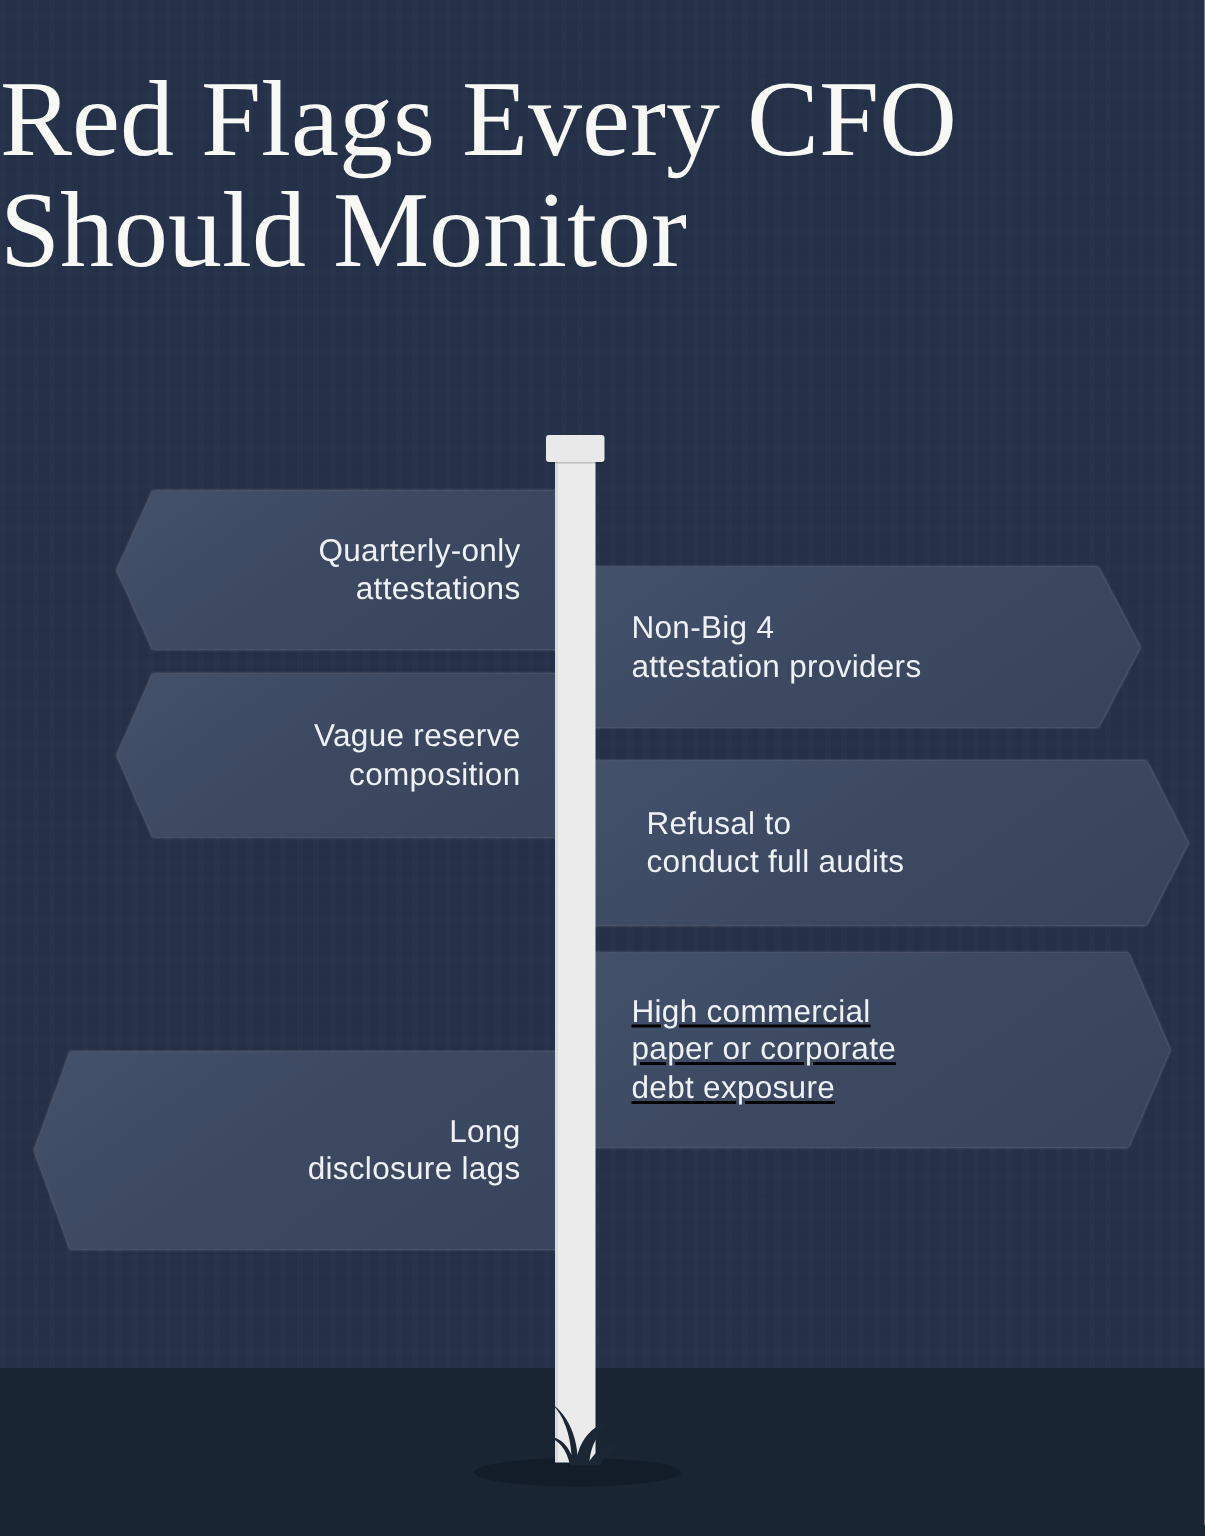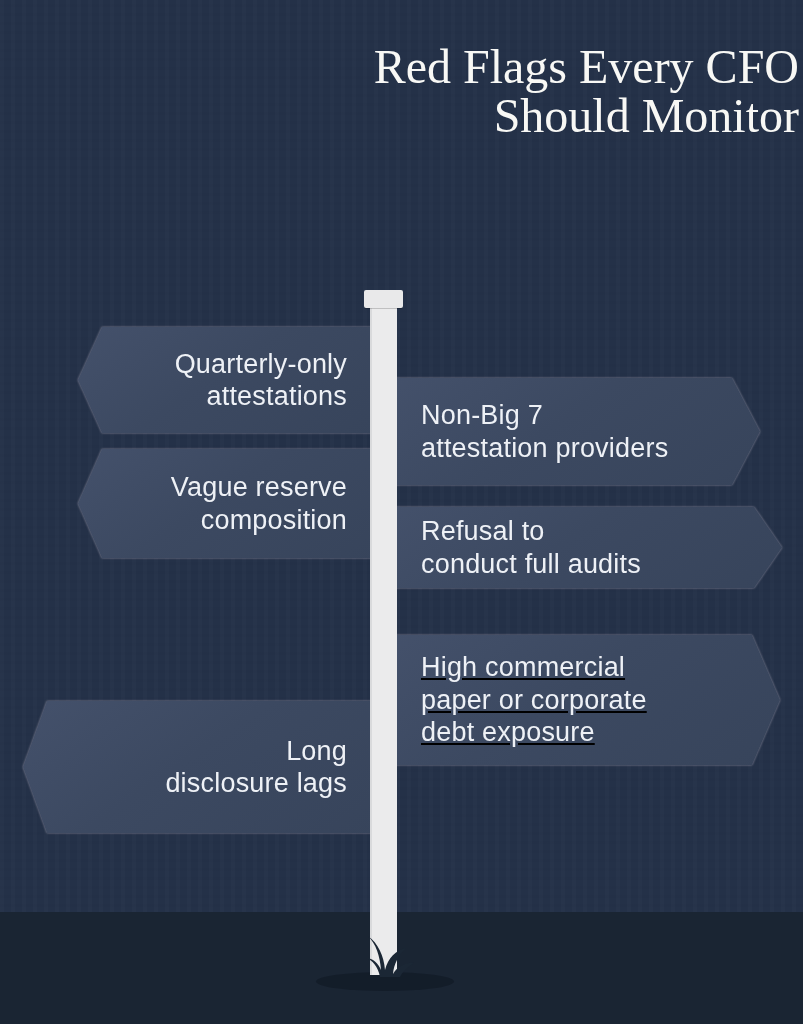--- a/index.html
+++ b/index.html
@@ -33,44 +33,44 @@
     position: absolute; left: 316px; top: 972px; width: 138px; height: 19px;
     border-radius: 50%;
     background: rgba(10,17,28,0.40);
     z-index: 2;
   }
   .title {
     position: absolute; left: 0; right: 4px; top: 42px;
     margin: 0;
     font-family: "Liberation Serif", serif;
     font-weight: 400;
-    font-size: 48px;
+    font-size: 72px;
     line-height: 1.03;
-    text-align: right;
+    text-align: left;
     color: #f8f8f5;
     white-space: pre-line;
     z-index: 6;
   }
   .sign-wrap {
     position: absolute;
     filter: drop-shadow(0 0 1px rgba(198,190,205,0.60));
     z-index: 3;
   }
   .sign {
     width: 100%; height: 100%;
     background: linear-gradient(145deg, #44516b 0%, #3c4961 45%, #37445b 100%);
     display: flex;
     align-items: center;
   }
   .sign--left  { clip-path: polygon(24px 0, 100% 0, 100% 100%, 24px 100%, 0 50%); }
   .sign--right { clip-path: polygon(0 0, calc(100% - 28px) 0, 100% 50%, calc(100% - 28px) 100%, 0 100%); }
   .sign-label {
     width: 100%;
     color: #eef1f6;
-    font-size: 27px;
+    font-size: 21px;
     line-height: 1.2;
     white-space: pre-line;
     letter-spacing: 0.2px;
   }
   .sign--left  .sign-label { text-align: right; padding-right: 38px; }
   .sign--right .sign-label { text-align: left;  padding-left: 36px; }
   .pole-shaft {
     position: absolute; left: 370px; top: 292px; width: 27px; height: 683px;
     background: linear-gradient(90deg, #d9dadc 0 2px, #ebebec 2px);
     z-index: 4;
@@ -115,26 +115,26 @@
 
   <div class="sign-wrap" style="left:23px;  top:701px; width:362px; height:132px;">
     <div class="sign sign--left">
       <div class="sign-label">Long
 disclosure lags</div>
     </div>
   </div>
 
   <div class="sign-wrap" style="left:385px; top:378px; width:375px; height:107px;">
     <div class="sign sign--right">
-      <div class="sign-label">Non-Big 7
+      <div class="sign-label">Non-Big 4
 attestation providers</div>
     </div>
   </div>
 
-  <div class="sign-wrap" style="left:385px; top:507px; width:397px; height:81px;">
+  <div class="sign-wrap" style="left:395px; top:507px; width:397px; height:110px;">
     <div class="sign sign--right">
       <div class="sign-label">Refusal to
 conduct full audits</div>
     </div>
   </div>
 
   <div class="sign-wrap" style="left:385px; top:635px; width:395px; height:130px;text-decoration:underline;">
     <div class="sign sign--right">
       <div class="sign-label">High commercial
 paper or corporate

